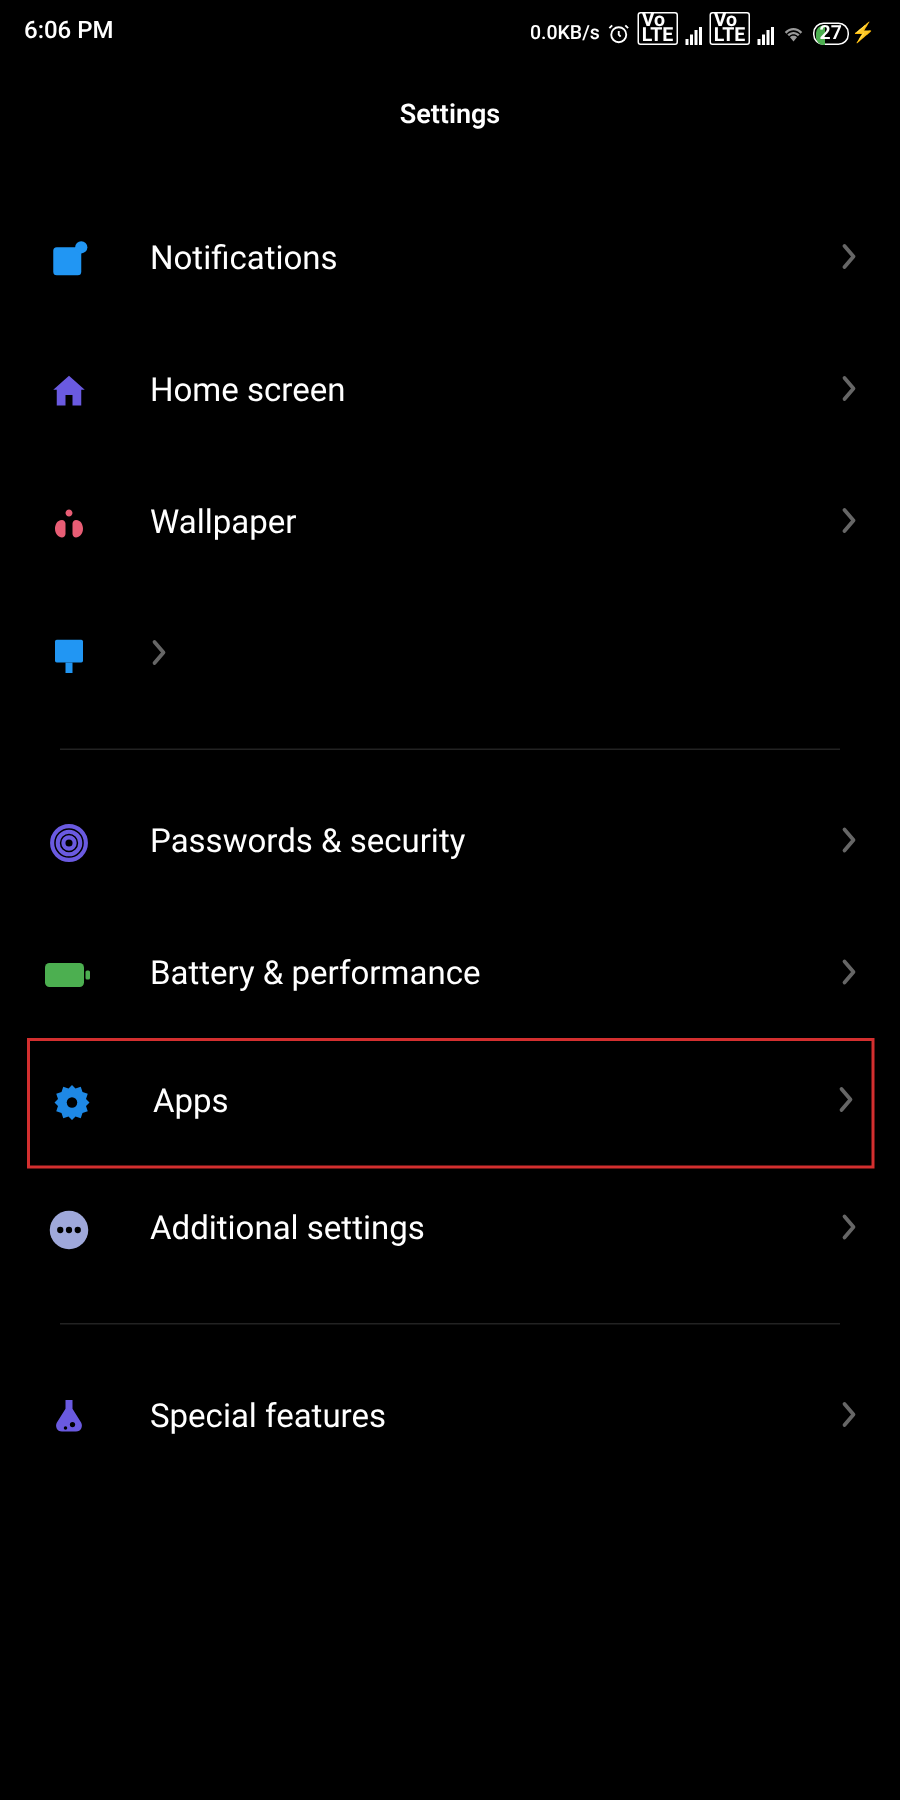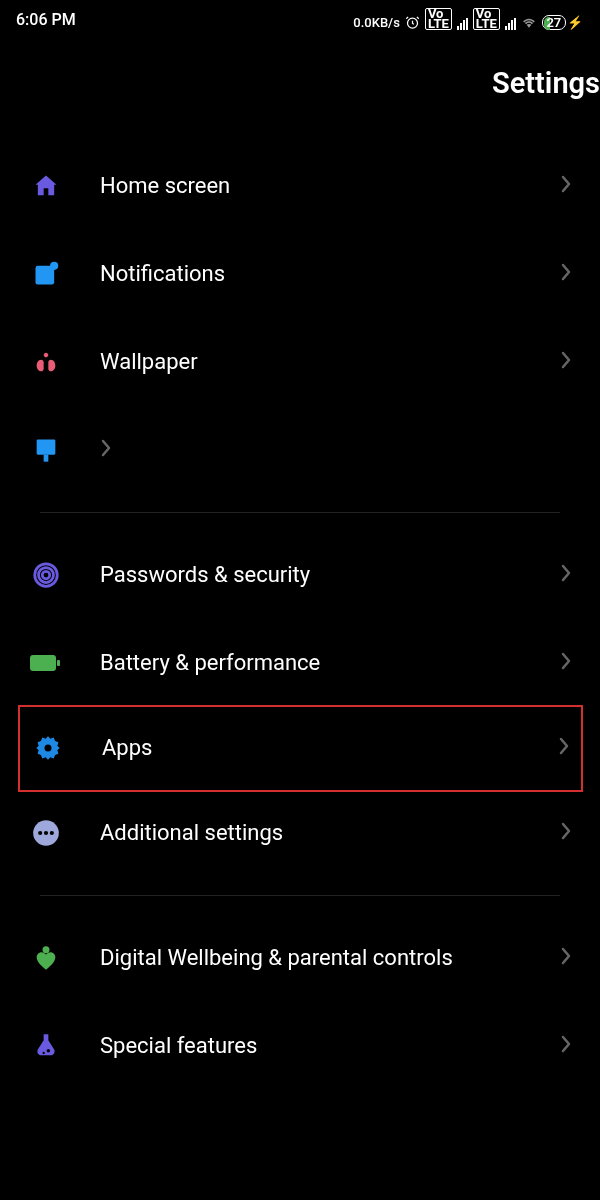--- a/index.html
+++ b/index.html
@@ -90,22 +90,22 @@
       position: relative;
       font-size: 10px;
       width: 100%;
       text-align: center;
       font-weight: 600;
     }
     .bolt {
       font-size: 12px;
     }
     .title {
-      text-align: right;
-      font-size: 29px;
+      text-align: center;
+      font-size: 18px;
       font-weight: 600;
       padding: 28px 0 42px 0;
     }
     .settings-list {
       padding: 0 20px;
     }
     .settings-item {
       display: flex;
       align-items: center;
       padding: 26px 8px;
@@ -182,37 +182,37 @@
       <span class="bolt">⚡</span>
     </span>
   </div>
 </div>
 
 <div class="title">Settings</div>
 
 <div class="settings-list" id="settings-list">
     <div class="settings-item">
       <div class="icon-wrap">
-        <svg width="28" height="28" viewBox="0 0 24 24" fill="#6a5ae0">
-          <path d="M12 3l9 8h-2v9h-5v-6h-4v6H5v-9H3l9-8z"></path>
-        </svg>
-      </div>
-      <div class="item-label">Home screen</div>
-      <div class="chevron"><svg width="12" height="20" viewBox="0 0 12 20" fill="none" stroke="#666" stroke-width="2.5" stroke-linecap="round" stroke-linejoin="round">
-          <path d="M3 3l6 7-6 7"></path>
-        </svg></div>
-    </div>
-    <div class="settings-item">
-      <div class="icon-wrap">
         <svg width="28" height="28" viewBox="0 0 24 24" fill="#2196f3">
           <rect x="3" y="5" width="16" height="16" rx="2"></rect>
           <circle cx="19" cy="5" r="3.5"></circle>
         </svg>
       </div>
       <div class="item-label">Notifications</div>
+      <div class="chevron"><svg width="12" height="20" viewBox="0 0 12 20" fill="none" stroke="#666" stroke-width="2.5" stroke-linecap="round" stroke-linejoin="round">
+          <path d="M3 3l6 7-6 7"></path>
+        </svg></div>
+    </div>
+    <div class="settings-item">
+      <div class="icon-wrap">
+        <svg width="28" height="28" viewBox="0 0 24 24" fill="#6a5ae0">
+          <path d="M12 3l9 8h-2v9h-5v-6h-4v6H5v-9H3l9-8z"></path>
+        </svg>
+      </div>
+      <div class="item-label">Home screen</div>
       <div class="chevron"><svg width="12" height="20" viewBox="0 0 12 20" fill="none" stroke="#666" stroke-width="2.5" stroke-linecap="round" stroke-linejoin="round">
           <path d="M3 3l6 7-6 7"></path>
         </svg></div>
     </div>
     <div class="settings-item">
       <div class="icon-wrap">
         <svg width="28" height="28" viewBox="0 0 24 24" fill="#e85d75">
           <path d="M12 4c-1 0-2 1-2 2s1 2 2 2 2-1 2-2-1-2-2-2zm-4 6c-3 0-4 3-4 5 0 3 2 5 4 5 1 0 2-1 2-2v-6c0-1-1-2-2-2zm8 0c-1 0-2 1-2 2v6c0 1 1 2 2 2 2 0 4-2 4-5 0-2-1-5-4-5z"></path>
         </svg>
       </div>
@@ -280,32 +280,20 @@
         </svg>
       </div>
       <div class="item-label">Additional settings</div>
       <div class="chevron"><svg width="12" height="20" viewBox="0 0 12 20" fill="none" stroke="#666" stroke-width="2.5" stroke-linecap="round" stroke-linejoin="round">
           <path d="M3 3l6 7-6 7"></path>
         </svg></div>
     </div>
     <div class="divider"></div>
     <div class="settings-item">
       <div class="icon-wrap">
-        <svg width="28" height="28" viewBox="0 0 24 24" fill="#4caf50">
-          <circle cx="12" cy="5" r="3"></circle>
-          <path d="M12 22c-5-4-8-7-8-11 0-2 2-4 4-4 2 0 3 1 4 2 1-1 2-2 4-2 2 0 4 2 4 4 0 4-3 7-8 11z"></path>
-        </svg>
-      </div>
-      <div class="item-label">Digital Wellbeing &amp; parental controls</div>
-      <div class="chevron"><svg width="12" height="20" viewBox="0 0 12 20" fill="none" stroke="#666" stroke-width="2.5" stroke-linecap="round" stroke-linejoin="round">
-          <path d="M3 3l6 7-6 7"></path>
-        </svg></div>
-    </div>
-    <div class="settings-item">
-      <div class="icon-wrap">
         <svg width="28" height="28" viewBox="0 0 24 24" fill="#6a5ae0">
           <path d="M10 2h4v5l5 8c1 2 0 5-3 5H8c-3 0-4-3-3-5l5-8V2z"></path>
           <circle cx="14" cy="16" r="1.5" fill="#000"></circle>
           <circle cx="10" cy="18" r="1" fill="#000"></circle>
         </svg>
       </div>
       <div class="item-label">Special features</div>
       <div class="chevron"><svg width="12" height="20" viewBox="0 0 12 20" fill="none" stroke="#666" stroke-width="2.5" stroke-linecap="round" stroke-linejoin="round">
           <path d="M3 3l6 7-6 7"></path>
         </svg></div>

